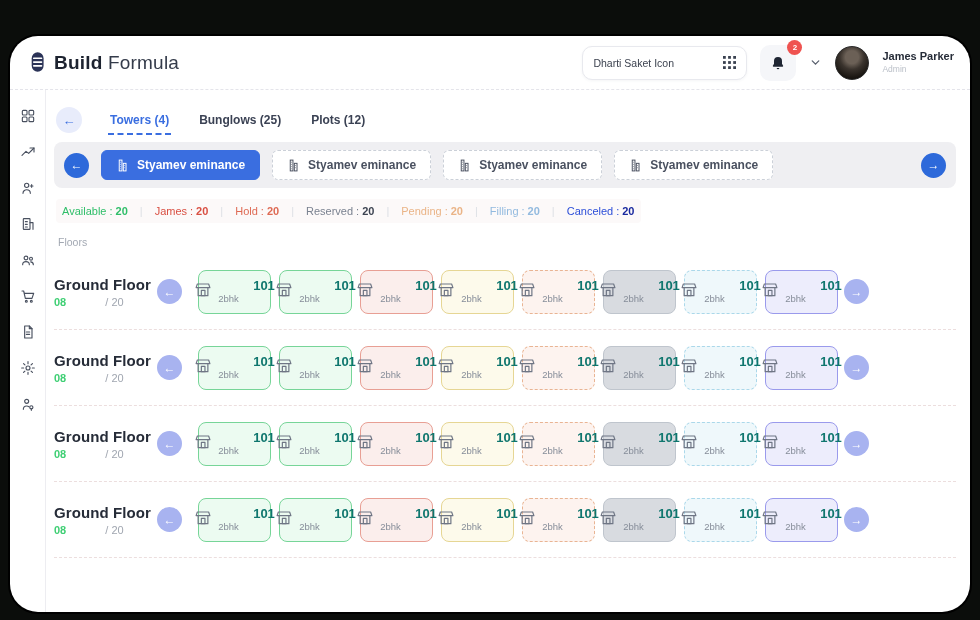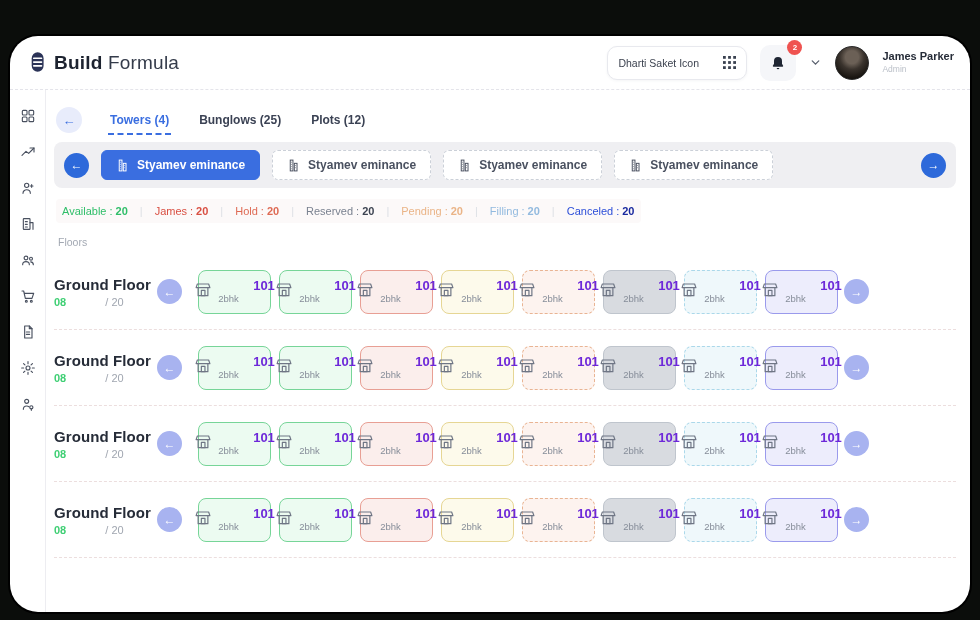--- a/index.html
+++ b/index.html
@@ -12,21 +12,21 @@
 
   
   .topbar{height:54px;display:flex;align-items:center;padding:0 16px 0 20px;border-bottom:1px dashed #e4e4ea;}
   .logo{display:flex;align-items:center;gap:7px;}
   .logo-glyph{width:17px;height:23px;display:inline-block;}
   .logo-text{font-size:19px;color:#272d3a;letter-spacing:.2px;}
   .logo-text b{font-weight:bold;color:#1d2330;}
   .logo-text span{font-weight:normal;color:#343b4a;}
 
   .top-right{margin-left:auto;display:flex;align-items:center;gap:13px;}
-  .project-pill{width:140px;height:34px;border:1px solid #e8e9ee;border-radius:10px;display:flex;
+  .project-pill{width:165px;height:34px;border:1px solid #e8e9ee;border-radius:10px;display:flex;
     align-items:center;justify-content:space-between;padding:8px 10px;background:#fff;
     box-shadow:0 1px 3px rgba(40,50,80,.05);}
   .project-pill .pp-label{font-size:10.5px;color:#3c424f;}
   .bell-wrap{position:relative;width:36px;height:36px;border-radius:10px;background:#f5f6f9;
     display:flex;align-items:center;justify-content:center;}
   .badge{position:absolute;top:-5px;right:-6px;min-width:15px;height:15px;border-radius:50%;
     background:var(--badge,#ef5350);color:#fff;font-size:8px;display:flex;align-items:center;
     justify-content:center;font-weight:bold;}
   .chev{display:flex;align-items:center;color:#59606e;}
   .avatar{width:34px;height:34px;border-radius:50%;
@@ -81,21 +81,21 @@
   .floor-count{font-size:11px;margin-top:3px;}
   .fc-occ{color:#3fcf74;font-weight:bold;}
   .fc-total{color:#a0a6b0;padding-left:36px;}
   .floor-row .nav-circle.lav{margin:0 16px 0 6px;}
   .units{display:flex;gap:8px;align-items:center;}
   .unit-card{width:73px;height:44px;border-radius:8px;border:1.5px solid transparent;display:flex;
     align-items:center;justify-content:center;gap:6px;}
   .unit-icon svg{width:18px;height:18px;stroke:#6f7685;fill:none;stroke-width:1.6;
     stroke-linecap:round;stroke-linejoin:round;}
   .unit-txt{display:flex;flex-direction:column;line-height:1.15;text-align:left;}
-  .unit-num{font-size:13px;font-weight:bold;color:#6d28d9;margin-left:35px;}
+  .unit-num{font-size:13px;font-weight:bold;color:#0f766e;margin-left:35px;}
   .unit-type{font-size:9.5px;color:#868d99;}
   .row-right{margin-left:auto;margin-right:4px;}
 </style>
 </head>
 <body>
 
 <div class="window">
 
   <header class="topbar">
     <div class="logo">

